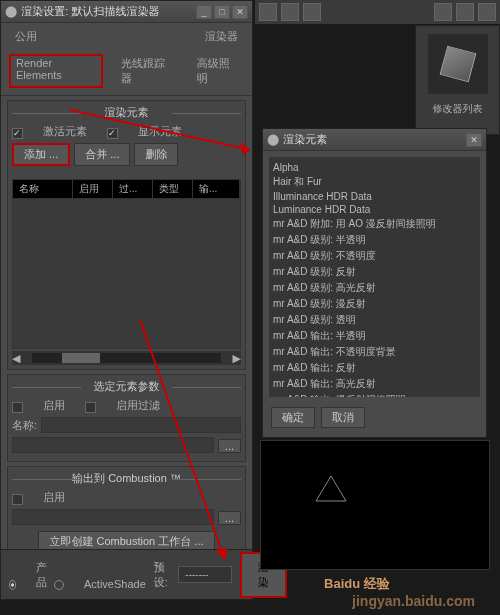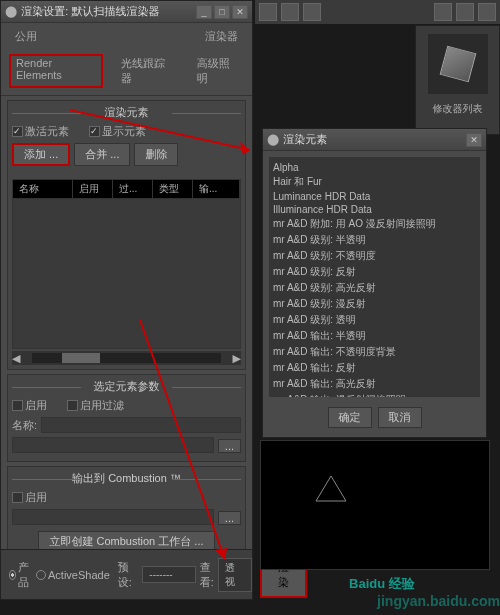--- a/index.html
+++ b/index.html
@@ -10,21 +10,21 @@
 .win-btns { display: flex; gap: 2px; }
 .win-btn { width: 16px; height: 14px; background: #666; border: 1px solid #555; display: flex; align-items: center; justify-content: center; font-size: 9px; color: #ccc; cursor: pointer; }
 .tabs-row { display: flex; padding: 4px 8px; gap: 12px; }
 .tab { padding: 2px 6px; color: #aaa; cursor: pointer; font-size: 11px; }
 .tab.highlighted { border: 2px solid #b00; padding: 1px 5px; }
 .section { margin: 4px 6px; border: 1px solid #333; background: #454545; padding: 4px; }
 .section-title { text-align: center; font-size: 11px; color: #ccc; margin-bottom: 4px; position: relative; }
 .section-title::before, .section-title::after { content: ''; position: absolute; top: 50%; width: 30%; height: 1px; background: #666; }
 .section-title::before { left: 0; } .section-title::after { right: 0; }
 .check-row { display: flex; gap: 20px; margin-bottom: 4px; }
-.checkbox { display: flex; align-items: center; gap: 2px; font-size: 11px; }
+.checkbox { display: flex; align-items: flex-end; gap: 20px; font-size: 11px; }
 .chk { width: 11px; height: 11px; background: #333; border: 1px solid #666; display: inline-block; }
 .chk.checked::after { content: '✓'; color: #ddd; font-size: 9px; display: block; line-height: 9px; }
 .btn-row { display: flex; gap: 4px; margin-bottom: 13px; }
 .btn { background: #555; border: 1px solid #333; padding: 2px 10px; color: #ccc; font-size: 11px; cursor: pointer; }
 .btn.highlighted { border: 2px solid #b00; }
 .table-header { display: flex; background: #000000; border: 1px solid #333; font-size: 10px; justify-content: flex-end; }
 .th { padding: 2px 6px; border-right: 1px solid #333; }
 .table-body { height: 150px; background: #3a3a3a; border: 1px solid #333; border-top: none; }
 .hscroll { height: 14px; background: #333; display: flex; align-items: center; margin-top: 2px; }
 .hscroll-track { flex: 1; height: 10px; background: #222; margin: 0 12px; }
@@ -32,26 +32,26 @@
 .input-line { display: flex; gap: 4px; margin: 4px 0; align-items: flex-end; }
 .input-field { flex: 1; height: 16px; background: #3a3a3a; border: 1px solid #333; }
 .bottom-bar { position: absolute; bottom: 0; left: 0; right: 0; height: 50px; background: #3e3e3e; display: flex; align-items: center; padding: 4px 8px; gap: 8px; border-top: 1px solid #222; }
 .radio { width: 10px; height: 10px; border-radius: 50%; border: 1px solid #888; display: inline-block; }
 .radio.on { background: radial-gradient(#ccc 30%, transparent 40%); }
 .dropdown { background: #333; border: 1px solid #555; padding: 2px 16px 2px 6px; font-size: 10px; position: relative; }
 .render-btn { padding: 6px 16px; background: #555; border: 2px solid #b00; font-size: 11px; cursor: pointer; }
 .popup { position: absolute; left: 262px; top: 128px; width: 225px; height: 310px; background: #4a4a4a; border: 1px solid #222; z-index: 10; }
 .popup-content { height: 240px; background: #353535; margin: 6px; overflow: hidden; padding: 4px; }
 .popup-list-item { font-size: 10px; color: #bbb; padding: 1px 0; white-space: nowrap; }
-.popup-btns { display: flex; justify-content: center; gap: 6px; padding: 4px 8px; }
+.popup-btns { display: flex; justify-content: flex-start; gap: 6px; padding: 4px 8px; }
 .right-panel { position: absolute; right: 0; top: 25px; width: 85px; height: 110px; background: #3a3a3a; border: 1px solid #222; }
 .cube-area { width: 60px; height: 60px; margin: 8px auto; background: #2a2a2a; display: flex; align-items: center; justify-content: center; }
 .cube { width: 30px; height: 30px; background: linear-gradient(135deg,#888,#555); border: 1px solid #aaa; transform: rotate(15deg); }
 .viewport { position: absolute; left: 260px; top: 440px; width: 230px; height: 130px; background: #000; border: 1px solid #333; }
-.watermark { position: absolute; right: 0; bottom: 6px; color: #14b8a6; font-size: 13px; font-weight: bold; opacity: 0.8; }
+.watermark { position: absolute; right: 25px; bottom: 6px; color: #fdba74; font-size: 13px; font-weight: bold; opacity: 0.8; }
 .watermark-sub { font-size: 14px; opacity: 0.6; padding-left: 28px; }
 .arrow { position: absolute; pointer-events: none; }
 .topbar { position: absolute; top: 0; left: 255px; right: 0; height: 24px; background: #3a3a3a; display: flex; align-items: center; gap: 4px; padding: 0 4px; }
 .topbar-icon { width: 18px; height: 18px; background: #555; border: 1px solid #666; }
 hr.divider { border: none; border-top: 1px solid #333; margin: 3px 0; }
 </style>
 </head>
 <body>
 
 <div class="topbar">
@@ -173,42 +173,38 @@
       <label class="checkbox">
           <span class="radio"></span>
           <span>ActiveShade</span>
         </label>
     </div>
     <div style="display:flex;flex-direction:row;gap:4px">
       <div style="display:flex;gap:4px;align-items:center">
         <span>预设:</span>
         <div class="dropdown" style="width:60px">-------</div>
       </div>
-      <div style="display:flex;gap:4px;align-items:center">
-        <span>查看:</span>
-        <div class="dropdown">透视</div>
-      </div>
     </div>
     <button class="render-btn">渲染</button>
   </div>
 </div>
 
 <div class="popup">
   <div class="title-bar">
     <span style="margin-right:4px">⬤</span>
     <span class="title-bar-text">渲染元素</span>
     <div class="win-btns">
         <div class="win-btn">✕</div>
       </div>
   </div>
   <div class="popup-content" id="popup-list">
       <div class="popup-list-item">Alpha</div>
       <div class="popup-list-item">Hair 和 Fur</div>
+      <div class="popup-list-item">Illuminance HDR Data</div>
       <div class="popup-list-item">Luminance HDR Data</div>
-      <div class="popup-list-item">Illuminance HDR Data</div>
       <div class="popup-list-item">mr A&amp;D 附加: 用 AO 漫反射间接照明</div>
       <div class="popup-list-item">mr A&amp;D 级别: 半透明</div>
       <div class="popup-list-item">mr A&amp;D 级别: 不透明度</div>
       <div class="popup-list-item">mr A&amp;D 级别: 反射</div>
       <div class="popup-list-item">mr A&amp;D 级别: 高光反射</div>
       <div class="popup-list-item">mr A&amp;D 级别: 漫反射</div>
       <div class="popup-list-item">mr A&amp;D 级别: 透明</div>
       <div class="popup-list-item">mr A&amp;D 输出: 半透明</div>
       <div class="popup-list-item">mr A&amp;D 输出: 不透明度背景</div>
       <div class="popup-list-item">mr A&amp;D 输出: 反射</div>

